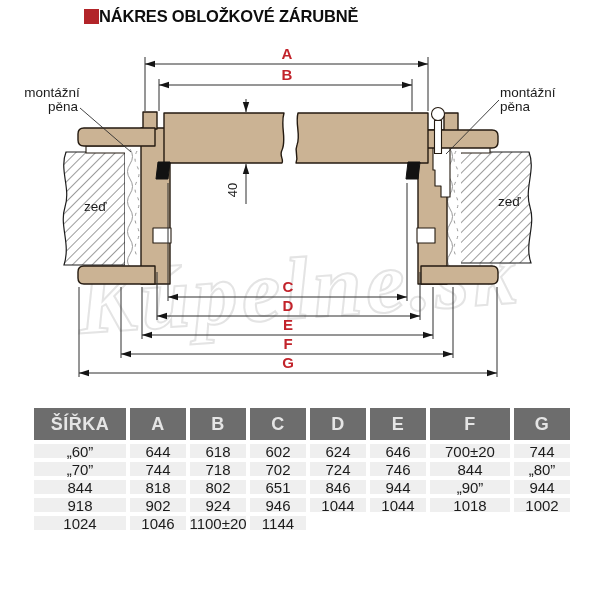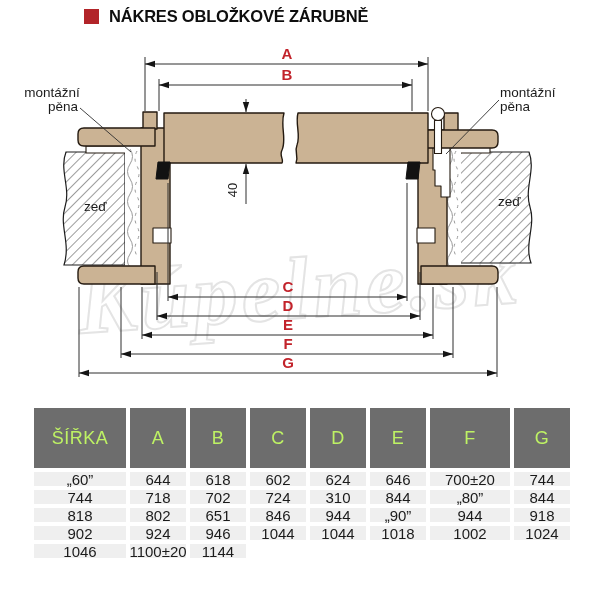--- a/index.html
+++ b/index.html
@@ -1,20 +1,20 @@
 <!DOCTYPE html>
 <html style="--accent-red: #b22429; --dim-red: #c2232b; --frame-tan: #cbb394; --header-bg: #6d6d6d; --row-bg: #efefef;"><head>
 <meta charset="utf-8">
 <style>
   html,body { margin:0; padding:0; background:#fff; }
   .stage { position:relative; width:600px; height:600px; background:#fff; overflow:hidden;
            font-family:"Liberation Sans", sans-serif; }
 
   
-  .titlebar { position:absolute; left:84px; top:7px; display:flex; align-items:center; gap:10px; }
+  .titlebar { position:absolute; left:84px; top:7px; display:flex; align-items:center; }
   .bullet  { width:15px; height:15px; background:var(--accent-red); }
   .title   { font-size:16.5px; font-weight:bold; letter-spacing:-0.2px; color:#0e0e0e; white-space:nowrap; }
 
   
   .diagram { position:absolute; left:0; top:0; }
   .tan        { fill:var(--frame-tan); stroke:#241a10; stroke-width:1.4; stroke-linejoin:round; }
   .white-part { fill:#ffffff; stroke:#241a10; stroke-width:1.1; stroke-linejoin:round; }
   .hatch-wall { fill:url(#hatch); stroke:#1c1c1c; stroke-width:1.2; }
   .black-part { fill:#121212; stroke:#121212; }
   .squiggle   { fill:none; stroke:#9a9a9a; stroke-width:1; }
@@ -24,21 +24,21 @@
   .dim-letter { fill:var(--dim-red); font:bold 15px "Liberation Sans",sans-serif; text-anchor:middle; }
   .lbl        { fill:#1b1b1b; font:13.5px "Liberation Sans",sans-serif; }
   .dimnum     { fill:#1b1b1b; font:13px "Liberation Sans",sans-serif; text-anchor:middle; }
   .wm         { fill:none; stroke:#e4e4e4; stroke-width:2; letter-spacing:4px;
                 font:italic bold 88px "Liberation Serif",serif; text-anchor:middle; }
 
   
   .tbl { position:absolute; left:34px; top:408px; display:grid;
          grid-template-columns:92px 56px 56px 56px 56px 56px 80px 56px;
          column-gap:4px; row-gap:4px; }
-  .th  { background:var(--header-bg); color:#bef264; height:60px; font-weight:normal; font-size:18px;
+  .th  { background:var(--header-bg); color:#e5e5e5; height:32px; font-weight:bold; font-size:18px;
          display:flex; align-items:center; justify-content:center; letter-spacing:0.5px; }
   .td  { background:var(--row-bg); height:14px; font-size:15px; color:#1b1b1b;
          display:flex; align-items:center; justify-content:center; }
 </style>
 </head>
 <body>
 
 <div class="stage">
 
   <svg class="diagram" width="600" height="405" viewBox="0 0 600 405">
@@ -193,25 +193,26 @@
 
     <div class="td">„60”</div>
     <div class="td">644</div>
     <div class="td">618</div>
     <div class="td">602</div>
     <div class="td">624</div>
     <div class="td">646</div>
     <div class="td">700±20</div>
     <div class="td">744</div>
 
+    <div class="td">„70”</div>
     <div class="td">744</div>
     <div class="td">718</div>
     <div class="td">702</div>
     <div class="td">724</div>
-    <div class="td">310</div>
+    <div class="td">746</div>
     <div class="td">844</div>
 
     <div class="td">„80”</div>
     <div class="td">844</div>
     <div class="td">818</div>
     <div class="td">802</div>
     <div class="td">651</div>
     <div class="td">846</div>
     <div class="td">944</div>
 

